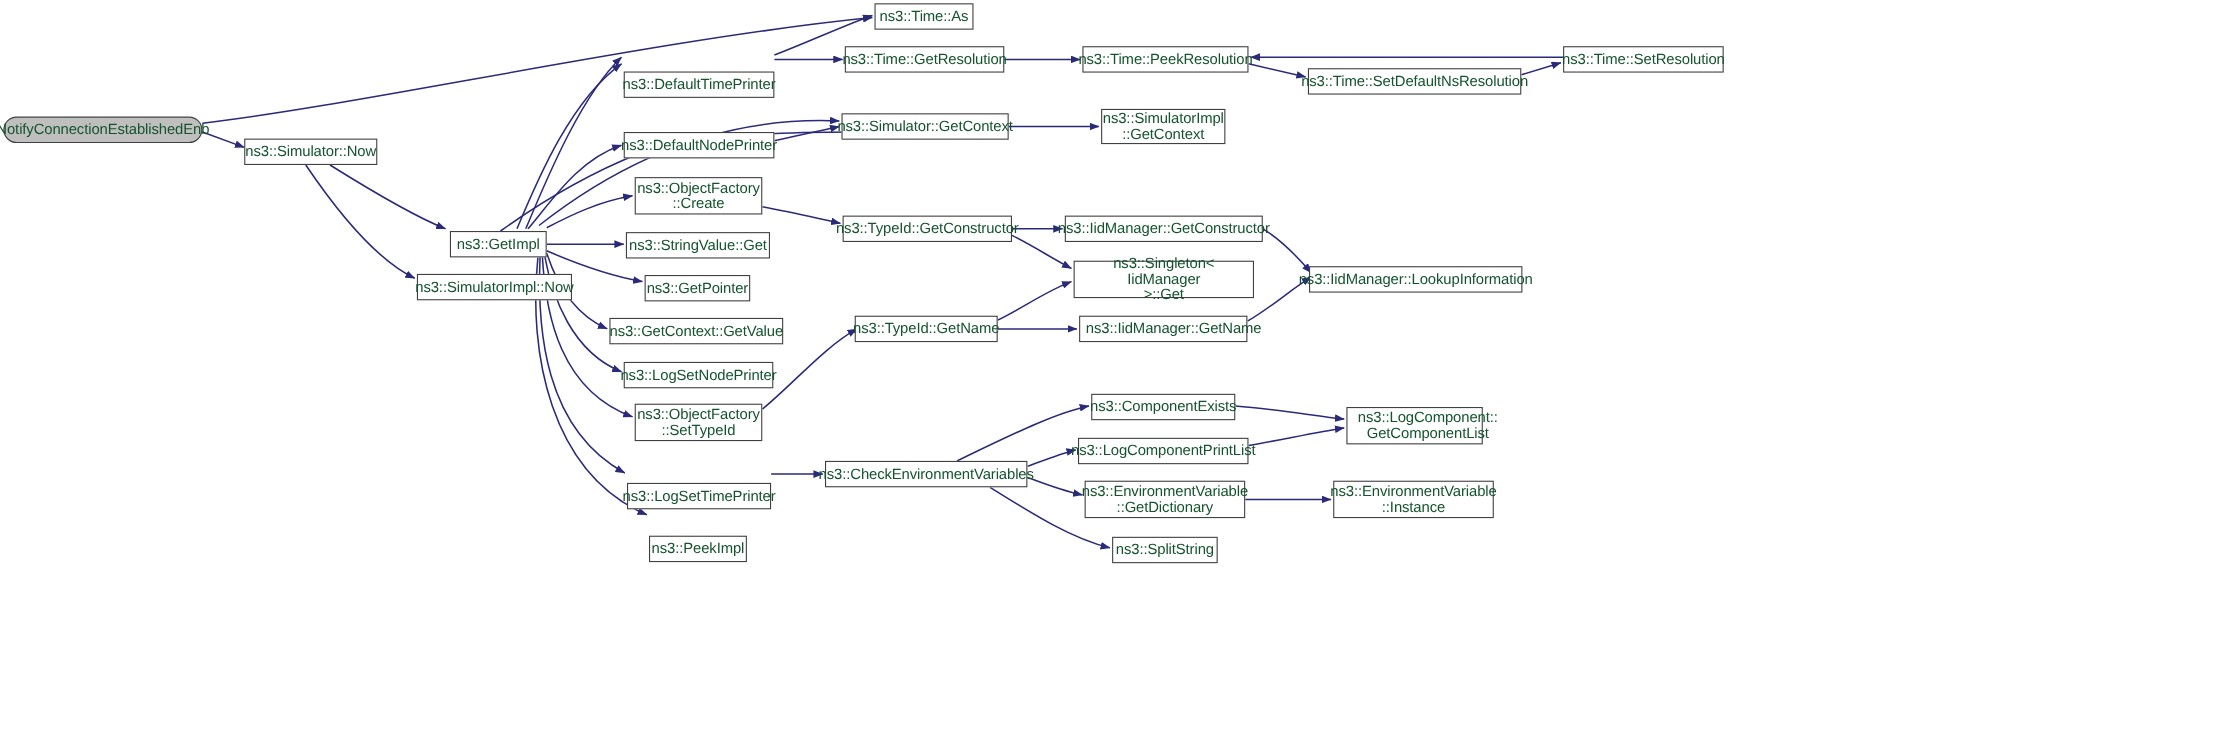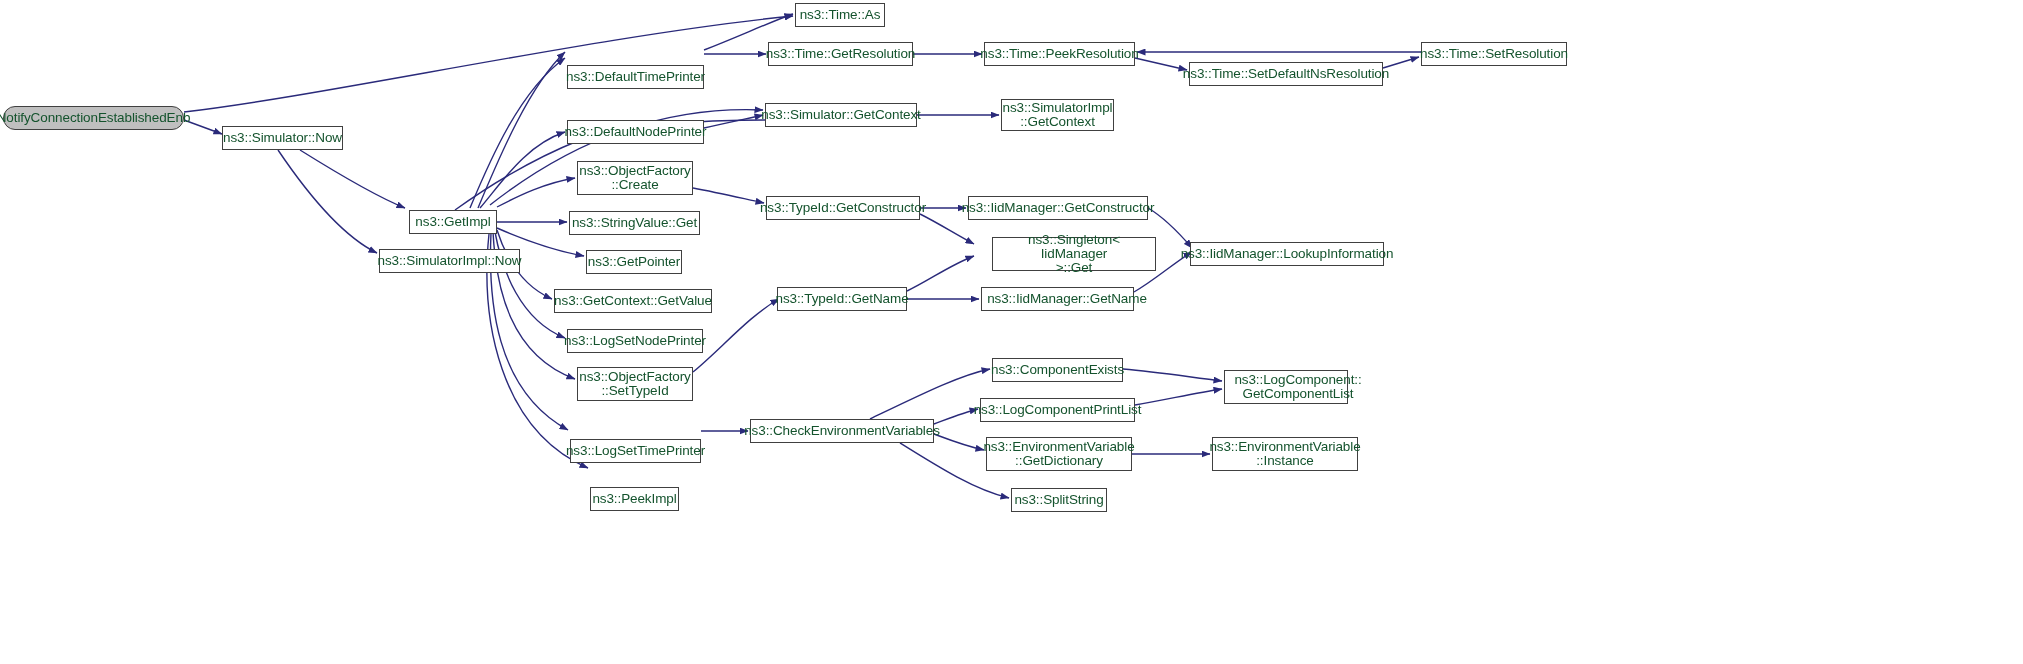--- a/index.html
+++ b/index.html
@@ -119,21 +119,21 @@
       <div class="node" style="left: 586px; top: 250px; width: 96px; height: 24px;">ns3::GetPointer</div>
       <div class="node" style="left: 379px; top: 249px; width: 141px; height: 24px;">ns3::SimulatorImpl::Now</div>
       <div class="node" style="left: 554px; top: 289px; width: 158px; height: 24px;">ns3::GetContext::GetValue</div>
       <div class="node" style="left: 567px; top: 329px; width: 136px; height: 24px;">ns3::LogSetNodePrinter</div>
       <div class="node" style="left: 577px; top: 367px; width: 116px; height: 34px;">ns3::ObjectFactory
 ::SetTypeId</div>
       <div class="node" style="left: 570px; top: 419px; width: 131px; height: 24px; margin-top: 20px;">ns3::LogSetTimePrinter</div>
       <div class="node" style="left: 590px; top: 459px; width: 89px; height: 24px; margin-top: 28px;">ns3::PeekImpl</div>
       <div class="node" style="left: 766px; top: 196px; width: 154px; height: 24px;">ns3::TypeId::GetConstructor</div>
       <div class="node" style="left: 968px; top: 196px; width: 180px; height: 24px;">ns3::IidManager::GetConstructor</div>
-      <div class="node" style="left: 976px; top: 237px; width: 164px; height: 34px; margin-left: 16px;">ns3::Singleton&lt; IidManager
+      <div class="node" style="left: 976px; top: 237px; width: 164px; height: 34px;">ns3::Singleton&lt; IidManager
 &gt;::Get</div>
       <div class="node" style="left: 1190px; top: 242px; width: 194px; height: 24px;">ns3::IidManager::LookupInformation</div>
       <div class="node" style="left: 777px; top: 287px; width: 130px; height: 24px;">ns3::TypeId::GetName</div>
       <div class="node" style="left: 981px; top: 287px; width: 153px; height: 24px; padding-left: 19px;">ns3::IidManager::GetName</div>
       <div class="node" style="left: 750px; top: 419px; width: 184px; height: 24px;">ns3::CheckEnvironmentVariables</div>
       <div class="node" style="left: 992px; top: 358px; width: 131px; height: 24px;">ns3::ComponentExists</div>
       <div class="node" style="left: 1224px; top: 370px; width: 124px; height: 34px; padding-left: 24px;">ns3::LogComponent::
 GetComponentList</div>
       <div class="node" style="left: 980px; top: 398px; width: 155px; height: 24px;">ns3::LogComponentPrintList</div>
       <div class="node" style="left: 986px; top: 437px; width: 146px; height: 34px;">ns3::EnvironmentVariable

